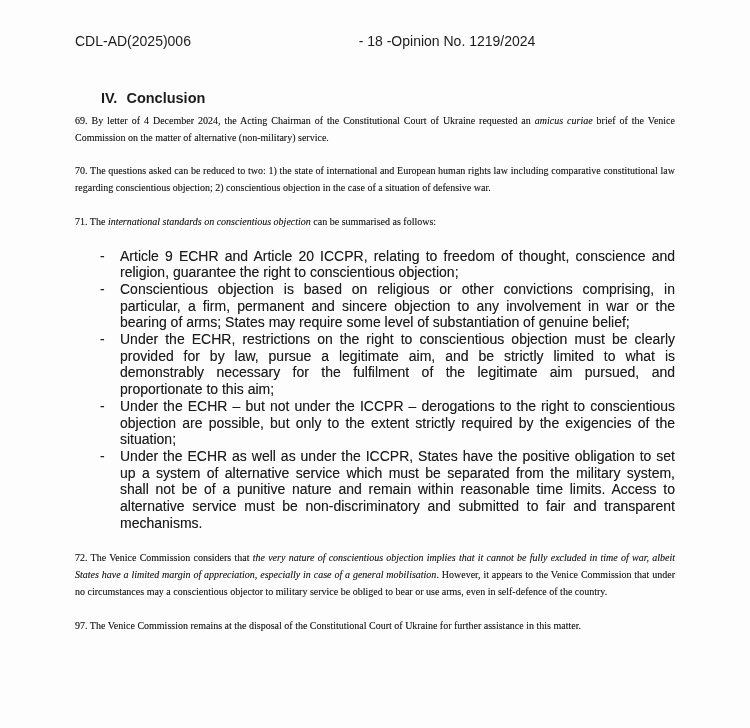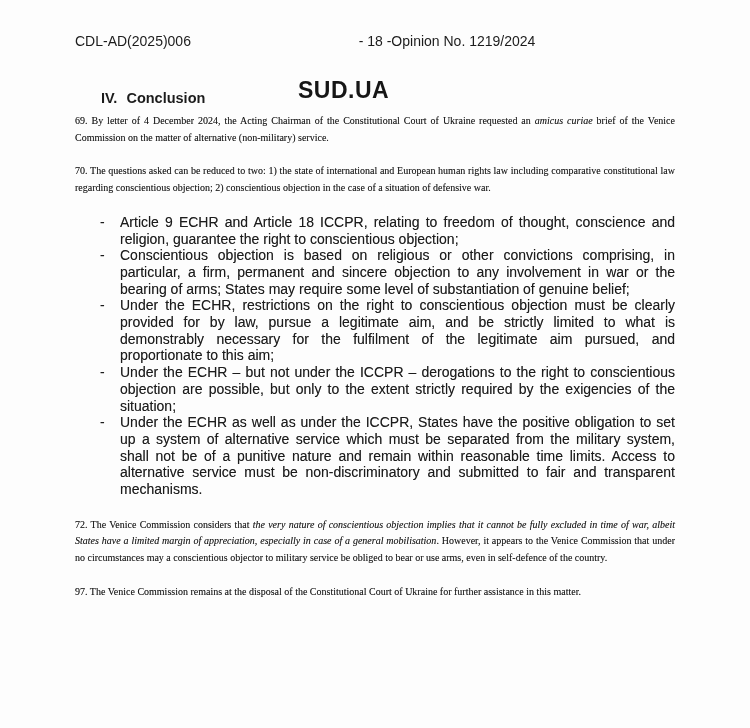--- a/index.html
+++ b/index.html
@@ -93,32 +93,32 @@
     <header class="doc-header">
       <span class="hdr-left">CDL-AD(2025)006</span>
       <span class="hdr-center">- 18 -</span>
       <span class="hdr-right">Opinion No. 1219/2024</span>
     </header>
 
     <div class="heading-row">
       <h2 class="section-heading">
         <span class="sec-num">IV.</span><span>Conclusion</span>
       </h2>
-      <div class="watermark">SUD.UA</div>
     </div>
 
     <main class="body-text">
 
       <p class="para"><span>69. By letter of 4 December 2024, the Acting Chairman of the Constitutional Court of Ukraine requested an </span><span class="it">amicus curiae</span><span> brief of the Venice Commission on the matter of alternative (non-military) service.</span></p>
 
       <p class="para"><span>70. The questions asked can be reduced to two: 1) the state of international and European human rights law including comparative constitutional law regarding conscientious objection; 2) conscientious objection in the case of a situation of defensive war.</span></p>
 
+      <p class="para"><span>71. The </span><span class="it">international standards on conscientious objection</span><span> can be summarised as follows:</span></p>
 
       <ul class="bullets">
-        <li><span class="dash">-</span><span>Article 9 ECHR and Article 18 ICCPR, relating to freedom of thought, conscience and religion, guarantee the right to conscientious objection;</span></li>
+        <li><span class="dash">-</span><span>Article 9 ECHR and Article 20 ICCPR, relating to freedom of thought, conscience and religion, guarantee the right to conscientious objection;</span></li>
         <li><span class="dash">-</span><span>Conscientious objection is based on religious or other convictions comprising, in particular, a firm, permanent and sincere objection to any involvement in war or the bearing of arms; States may require some level of substantiation of genuine belief;</span></li>
         <li><span class="dash">-</span><span>Under the ECHR, restrictions on the right to conscientious objection must be clearly provided for by law, pursue a legitimate aim, and be strictly limited to what is demonstrably necessary for the fulfilment of the legitimate aim pursued, and proportionate to this aim;</span></li>
         <li><span class="dash">-</span><span>Under the ECHR – but not under the ICCPR – derogations to the right to conscientious objection are possible, but only to the extent strictly required by the exigencies of the situation;</span></li>
         <li><span class="dash">-</span><span>Under the ECHR as well as under the ICCPR, States have the positive obligation to set up a system of alternative service which must be separated from the military system, shall not be of a punitive nature and remain within reasonable time limits. Access to alternative service must be non-discriminatory and submitted to fair and transparent mechanisms.</span></li>
       </ul>
 
       <p class="para"><span>72. The Venice Commission considers that </span><span class="it">the very nature of conscientious objection implies that it cannot be fully excluded in time of war, albeit States have a limited margin of appreciation, especially in case of a general mobilisation</span><span>. However, it appears to the Venice Commission that under no circumstances may a conscientious objector to military service be obliged to bear or use arms, even in self-defence of the country.</span></p>
 
       <p class="para"><span>97. The Venice Commission remains at the disposal of the Constitutional Court of Ukraine for further assistance in this matter.</span></p>
 

